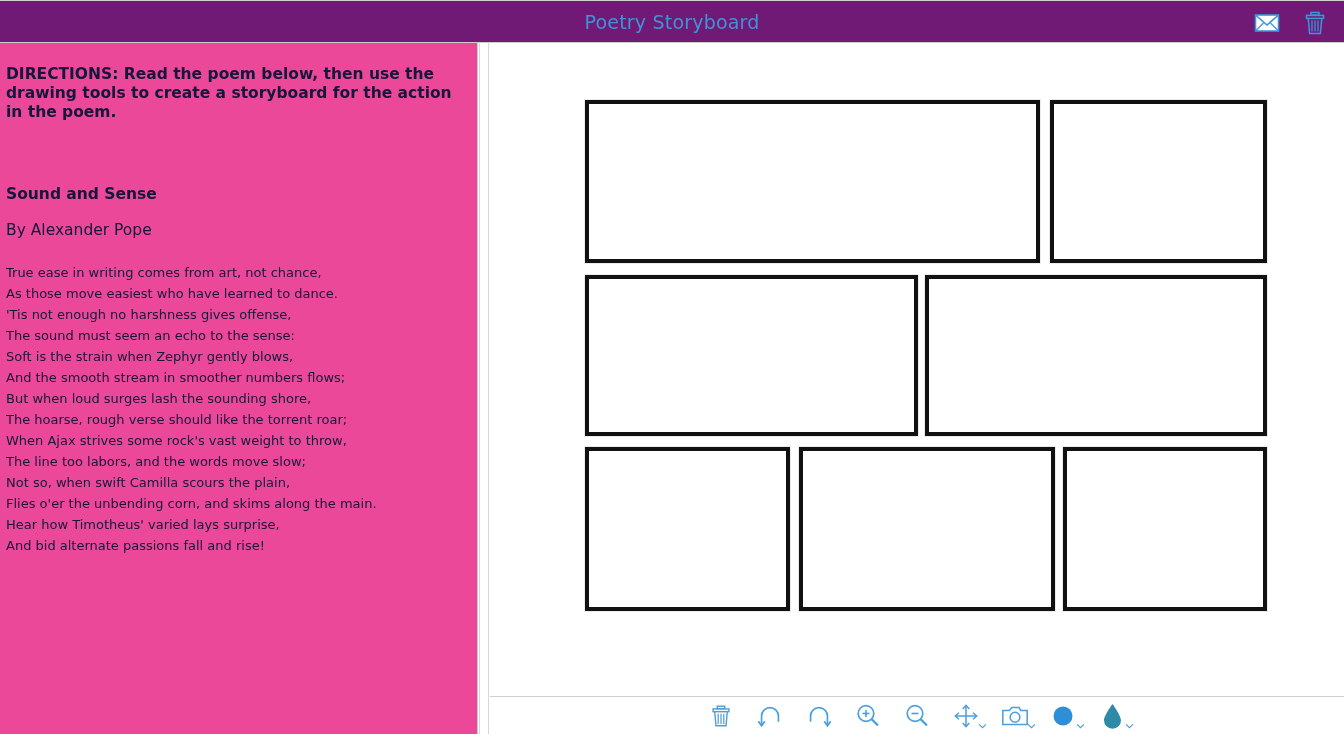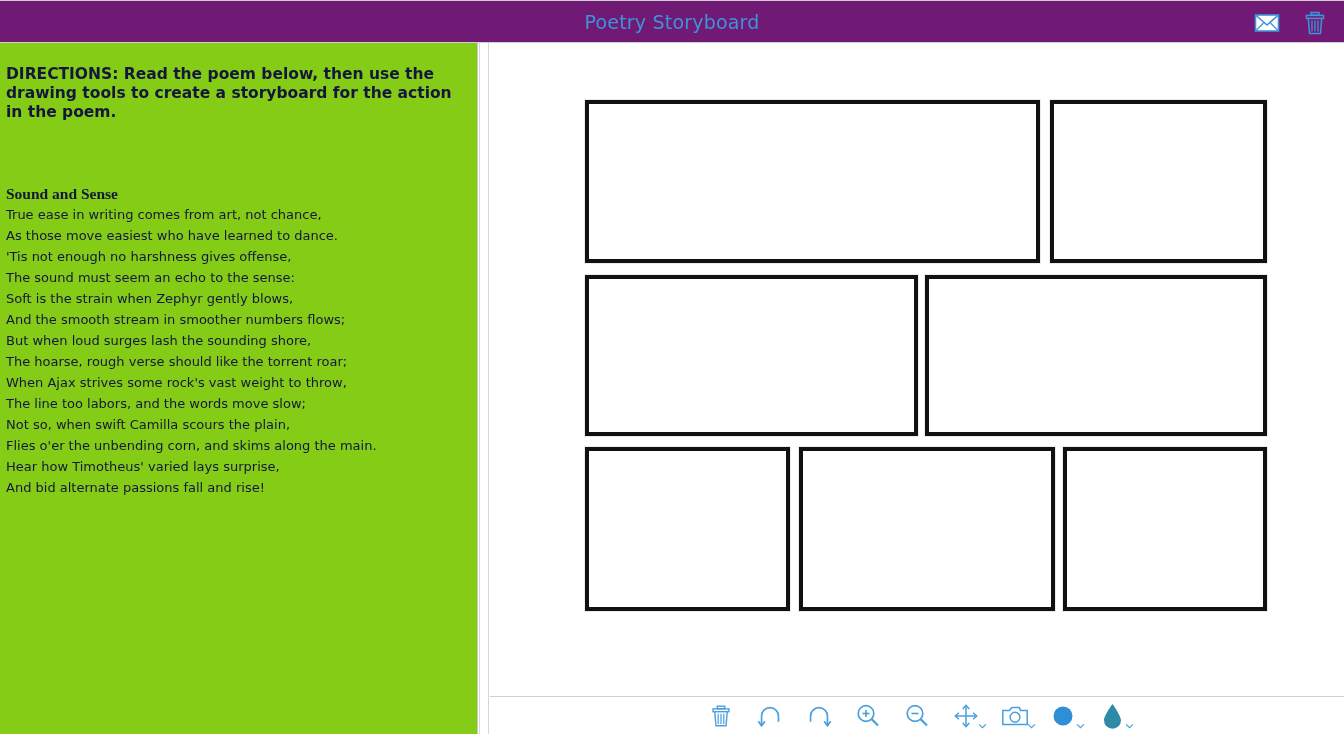--- a/index.html
+++ b/index.html
@@ -27,33 +27,33 @@
     position: absolute; right: 14px; top: 0; height: 43px;
     display: flex; align-items: center; gap: 18px;
   }
   .hicon { width: 30px; height: 30px; display: block; cursor: pointer; }
   .hicon svg { display: block; }
 
   
   .left-panel {
     position: absolute; left: 0; top: 43px;
     width: 478px; height: 691px;
-    background: #84cc16;
+    background: #ec4899;
     border-right: 1px solid #c8c8c8;
     padding: 22px 12px 10px 6px;
     overflow: hidden;
   }
   .directions {
     color: #14173b; font-weight: bold; font-size: 15.5px; line-height: 19px;
     margin-bottom: 0;
   }
   .spacer-1 { height: 62px; }
   .poem-title {
     color: #14173b; font-weight: bold; font-size: 15.5px; line-height: 20px;
-    font-family: Liberation Serif, serif;
+    margin-bottom: 16px;
   }
   .poem-author {
     color: #14173b; font-size: 15.5px; line-height: 20px; margin-bottom: 22px;
   }
   .poem-body {
     color: #14173b; font-size: 13px; line-height: 21px; white-space: pre-wrap;
   }
 
   
   .splitter {
@@ -122,20 +122,21 @@
           <line x1="18" y1="12.5" x2="18" y2="23.5" stroke="#3d94d9" stroke-width="1.3"></line>
         </svg>
       </span>
     </div>
   </div>
 
   <div class="left-panel">
     <div class="directions">DIRECTIONS: Read the poem below, then use the drawing tools to create a storyboard for the action in the poem.</div>
     <div class="spacer-1"></div>
     <div class="poem-title">Sound and Sense</div>
+    <div class="poem-author">By Alexander Pope</div>
     <div class="poem-body">True ease in writing comes from art, not chance,
 As those move easiest who have learned to dance.
 'Tis not enough no harshness gives offense,
 The sound must seem an echo to the sense:
 Soft is the strain when Zephyr gently blows,
 And the smooth stream in smoother numbers flows;
 But when loud surges lash the sounding shore,
 The hoarse, rough verse should like the torrent roar;
 When Ajax strives some rock's vast weight to throw,
 The line too labors, and the words move slow;

